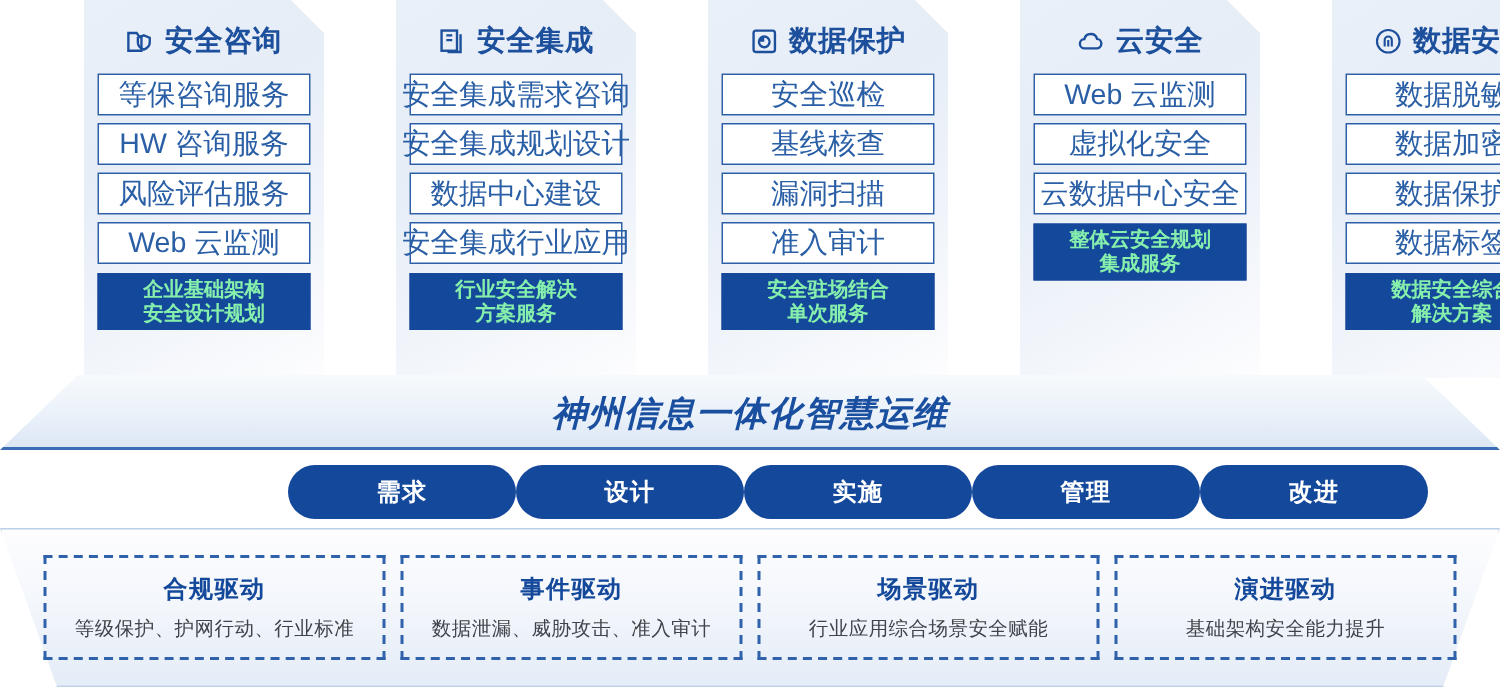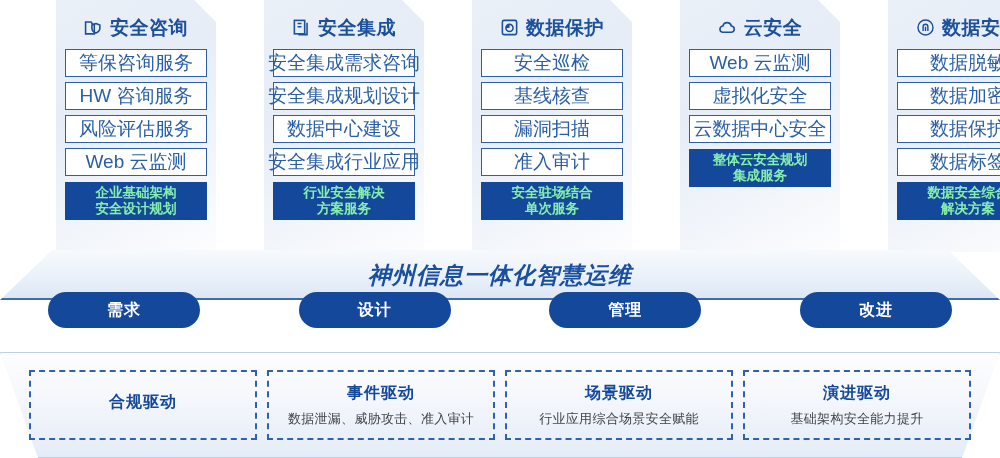--- a/index.html
+++ b/index.html
@@ -75,22 +75,22 @@
   }
   .banner-text{
     position:absolute;inset:0;
     display:flex;align-items:center;justify-content:center;
     font-size:23px;font-weight:bold;font-style:italic;color:#1a4fa0;
     letter-spacing:1px;
   }
 
   
   .pills{
-    position:absolute;left:0;top:292px;width:1000px;height:38px;
-    display:flex;justify-content:space-between;
+    position:absolute;left:0;top:310px;width:1000px;height:38px;
+    display:flex;justify-content:flex-end;
     padding:0 48px;box-sizing:border-box;
   }
   .pill{
     width:152px;height:36px;border-radius:18px;
     background:#14489b;
     color:#ffffff;font-size:16px;font-weight:bold;
     display:flex;align-items:center;justify-content:center;
     letter-spacing:1px;
   }
 
@@ -238,30 +238,32 @@
   </div>
 
   <div class="banner">
     <div class="shape"></div>
     <div class="banner-text">神州信息一体化智慧运维</div>
   </div>
 
   <div class="pills">
     <div class="pill">需求</div>
     <div class="pill">设计</div>
+    <div class="pill">实施</div>
     <div class="pill">管理</div>
     <div class="pill">改进</div>
   </div>
 
   <div class="drivers-wrap">
     <div class="drivers-shape"></div>
     <div class="drivers">
 
       <div class="driver">
         <div class="driver-title">合规驱动</div>
+        <div class="driver-desc">等级保护、护网行动、行业标准</div>
       </div>
 
       <div class="driver">
         <div class="driver-title">事件驱动</div>
         <div class="driver-desc">数据泄漏、威胁攻击、准入审计</div>
       </div>
 
       <div class="driver">
         <div class="driver-title">场景驱动</div>
         <div class="driver-desc">行业应用综合场景安全赋能</div>

